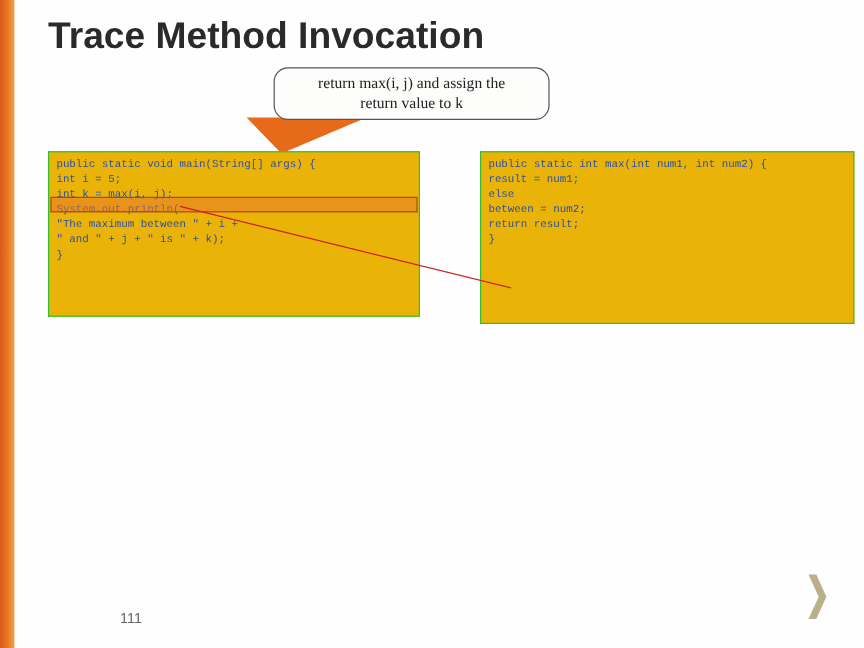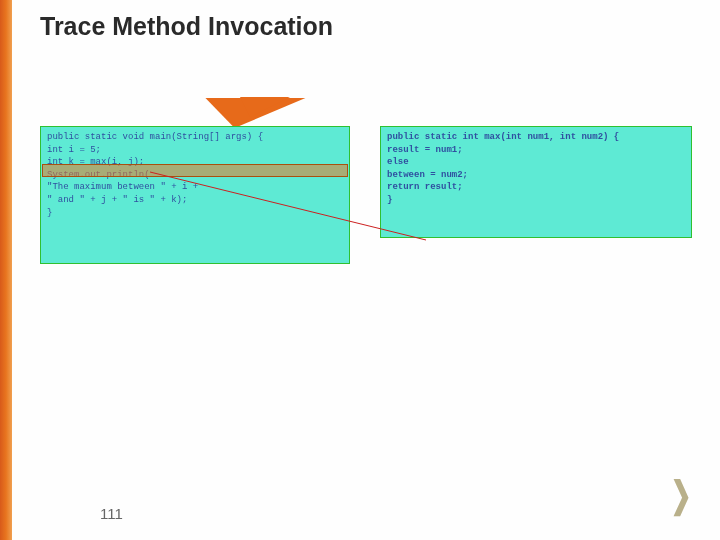--- a/index.html
+++ b/index.html
@@ -12,21 +12,21 @@
   }
   .orange-bar {
     position: absolute;
     left: 0; top: 0;
     width: 12px; height: 540px;
     background: linear-gradient(to right, #d85a1a, #e8751f, #f0a050);
   }
   .title {
     position: absolute;
     left: 40px; top: 12px;
-    font-size: 25px;
+    font-size: 31px;
     font-weight: bold;
     color: #2a2a2a;
     font-family: "Trebuchet MS", Arial, sans-serif;
   }
   .callout {
     position: absolute;
     left: 228px; top: 56px;
     width: 230px; height: 44px;
     border: 1px solid #555;
     background: #fdfdfc;
@@ -51,34 +51,34 @@
     position: absolute;
     left: 240px; top: 97px;
     width: 0; height: 0;
     border-top: 20px solid #e76a1a;
     border-left: 10px solid transparent;
     border-right: 40px solid transparent;
   }
   .code-box {
     position: absolute;
     border: 1px solid #30c030;
-    background: #5eead4;
+    background: #eab308;
     font-family: "Courier New", monospace;
     font-size: 9px;
     line-height: 1.4;
     padding: 4px 6px;
     color: #3050a0;
   }
   .code-left {
     left: 40px; top: 126px;
     width: 310px; height: 138px;
   }
   .code-right {
-    left: 380px; top: 126px;
-    width: 312px; height: 112px; font-weight: bold;
+    left: 400px; top: 126px;
+    width: 312px; height: 144px;
   }
   .highlight-line {
     position: absolute;
     left: 42px; top: 164px;
     width: 306px; height: 13px;
     background: rgba(230,120,40,0.55);
     border: 1px solid #aa5010;
     z-index: 2;
   }
   .red-line {
@@ -92,34 +92,38 @@
     position: absolute;
     right: 24px; bottom: 24px;
     font-size: 36px;
     color: #b9b08a;
     font-weight: bold;
     transform: scaleX(0.7);
   }
   .page-num {
     position: absolute;
     left: 100px; bottom: 18px;
-    font-size: 15px;
+    font-size: 12px;
     color: #666;
   }
 </style>
 </head>
 <body>
 
 <div class="slide">
   <div class="orange-bar"></div>
 
   <div class="title">Trace Method Invocation</div>
 
   <div class="callout-tail"></div>
   <div class="callout-tail-inner"></div>
+  <div class="callout">
+    <div>return max(i, j) and assign the</div>
+    <div>return value to k</div>
+  </div>
 
   <div class="highlight-line"></div>
 
   <div class="code-box code-left">
     <div>public static void main(String[] args) {</div>
     <div>  int i = 5;</div>
     <div>  int k = max(i, j);</div>
     <div></div>
     <div>  System.out.println(</div>
     <div>   "The maximum between " + i +</div>

